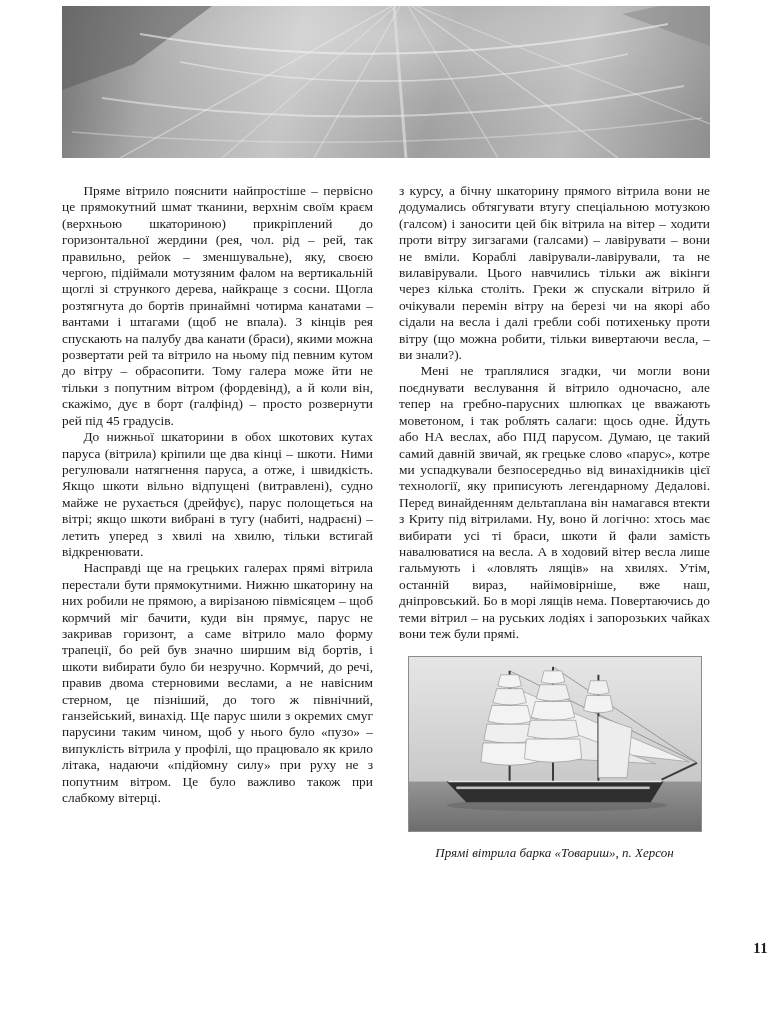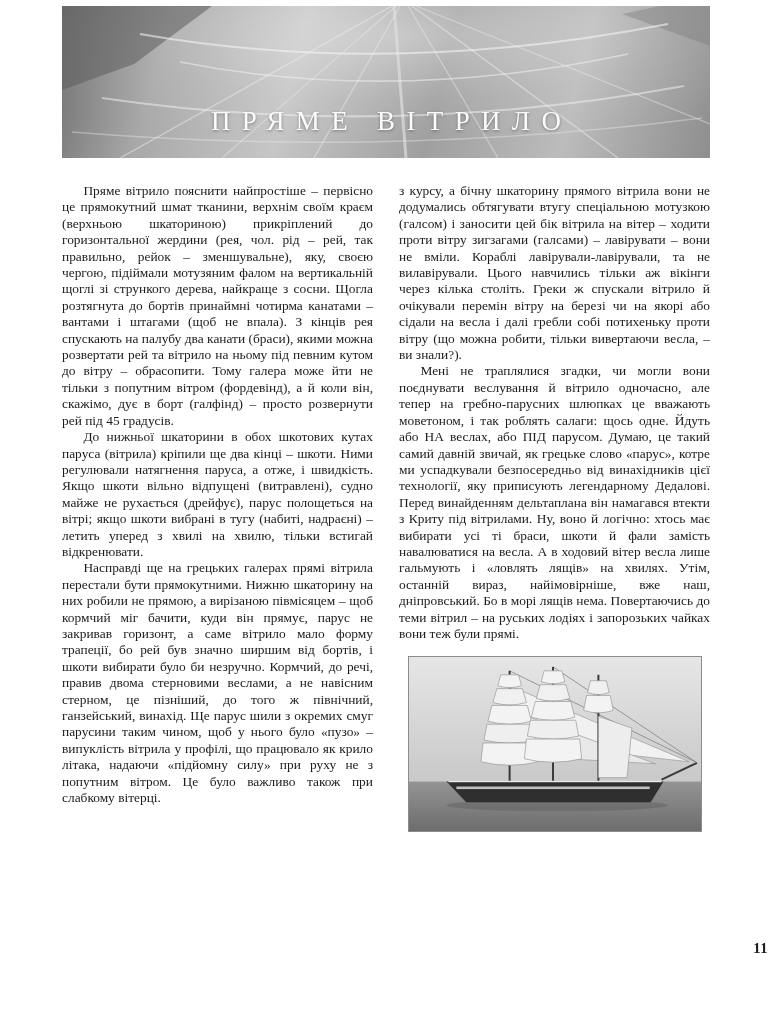--- a/index.html
+++ b/index.html
@@ -56,21 +56,20 @@
       <path d="M338,0 L252,152" stroke="#eeeeee" stroke-width="1.2" opacity="0.5" fill="none"></path>
       <path d="M346,0 L436,152" stroke="#e9e9e9" stroke-width="1.2" opacity="0.5" fill="none"></path>
       <path d="M350,0 L556,152" stroke="#e9e9e9" stroke-width="1.4" opacity="0.55" fill="none"></path>
       <path d="M354,0 L648,118" stroke="#eeeeee" stroke-width="1.2" opacity="0.45" fill="none"></path>
 
       <path d="M78,28 Q330,72 606,18" stroke="#f4f4f4" stroke-width="2" opacity="0.6" fill="none"></path>
       <path d="M118,56 Q332,98 566,48" stroke="#f0f0f0" stroke-width="1.6" opacity="0.55" fill="none"></path>
       <path d="M40,92 Q326,134 622,80" stroke="#f4f4f4" stroke-width="2" opacity="0.5" fill="none"></path>
       <path d="M10,126 Q324,152 640,112" stroke="#ececec" stroke-width="1.4" opacity="0.4" fill="none"></path>
     </svg>
-    <div class="header-title">ПРЯМЕ ВІТРИЛО</div>
   </div>
 
   <div class="columns">
 
     <div class="col">
       <p>Пряме вітрило пояснити найпростіше – первісно це прямокутний шмат тканини, верхнім своїм краєм (верхньою шкаториною) прикріплений до горизонтальної жердини (рея, чол. рід – рей, так правильно, рейок – зменшувальне), яку, своєю чергою, підіймали мотузяним фалом на вертикальній щоглі зі стрункого дерева, найкраще з сосни. Щогла розтягнута до бортів принаймні чотирма канатами – вантами і штагами (щоб не впала). З кінців рея спускають на палубу два канати (браси), якими можна розвертати рей та вітрило на ньому під певним кутом до вітру – обрасопити. Тому галера може йти не тільки з попутним вітром (фордевінд), а й коли він, скажімо, дує в борт (галфінд) – просто розвернути рей під 45 градусів.</p>
       <p>До нижньої шкаторини в обох шкотових кутах паруса (вітрила) кріпили ще два кінці – шкоти. Ними регулювали натягнення паруса, а отже, і швидкість. Якщо шкоти вільно відпущені (витравлені), судно майже не рухається (дрейфує), парус полощеться на вітрі; якщо шкоти вибрані в тугу (набиті, надраєні) – летить уперед з хвилі на хвилю, тільки встигай відкренювати.</p>
       <p>Насправді ще на грецьких галерах прямі вітрила перестали бути прямокутними. Нижню шкаторину на них робили не прямою, а вирізаною півмісяцем – щоб кормчий міг бачити, куди він прямує, парус не закривав горизонт, а саме вітрило мало форму трапеції, бо рей був значно ширшим від бортів, і шкоти вибирати було би незручно. Кормчий, до речі, правив двома стерновими веслами, а не навісним стерном, це пізніший, до того ж північний, ганзейський, винахід. Ще парус шили з окремих смуг парусини таким чином, щоб у нього було «пузо» – випуклість вітрила у профілі, що працювало як крило літака, надаючи «підйомну силу» при руху не з попутним вітром. Це було важливо також при слабкому вітерці.</p>
     </div>
 
@@ -120,18 +119,19 @@
 
             <path d="M184,24 L200,24 L203,36 Q192,40 181,36 Z" fill="#f0f0f0" stroke="#999" stroke-width="0.7"></path>
             <path d="M180,39 L204,39 L207,54 Q192,59 177,54 Z" fill="#f3f3f3" stroke="#999" stroke-width="0.7"></path>
             <path d="M192,60 L226,72 L221,122 L192,122 Z" fill="#ededed" stroke="#999" stroke-width="0.7"></path>
 
             <path d="M38,126 L258,126 L245,147 L58,147 Z" fill="#2f2f2f"></path>
             <path d="M40,126 L256,126" stroke="#e8e8e8" stroke-width="1.6" fill="none"></path>
             <rect x="48" y="131" width="196" height="2.6" fill="#dcdcdc" opacity="0.85"></rect>
           </svg>
         </div>
+        <figcaption class="caption">Прямі вітрила барка «Товариш», п. Херсон</figcaption>
       </figure>
     </div>
   </div>
 
   <div class="page-number">11</div>
 </div>
 
 </body></html>

